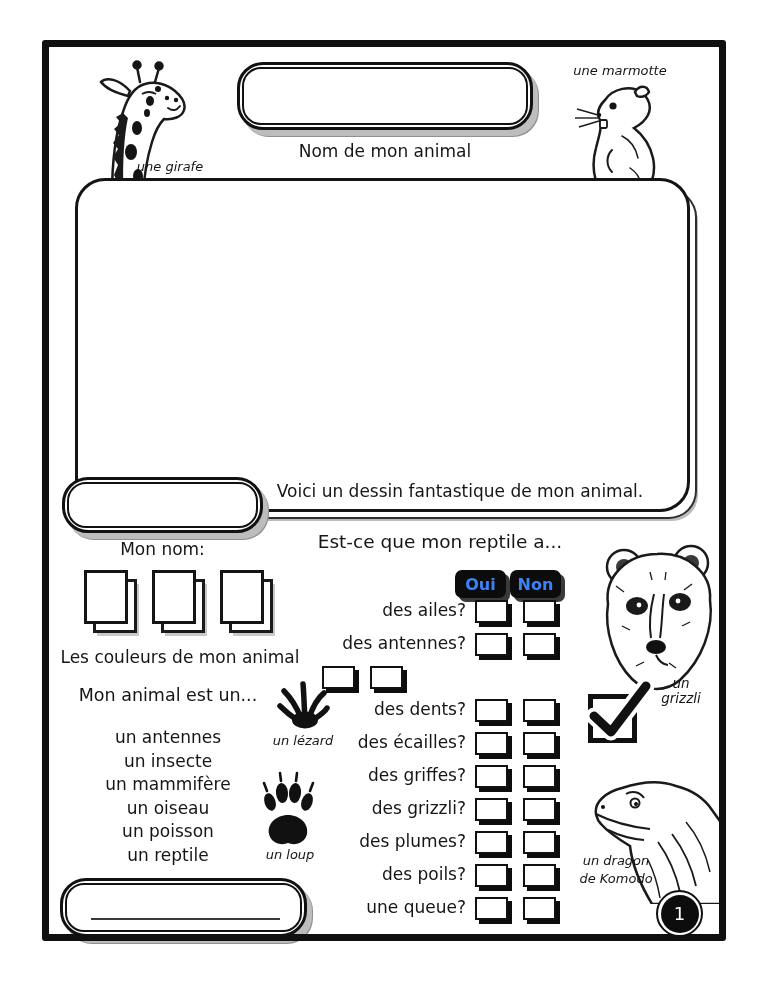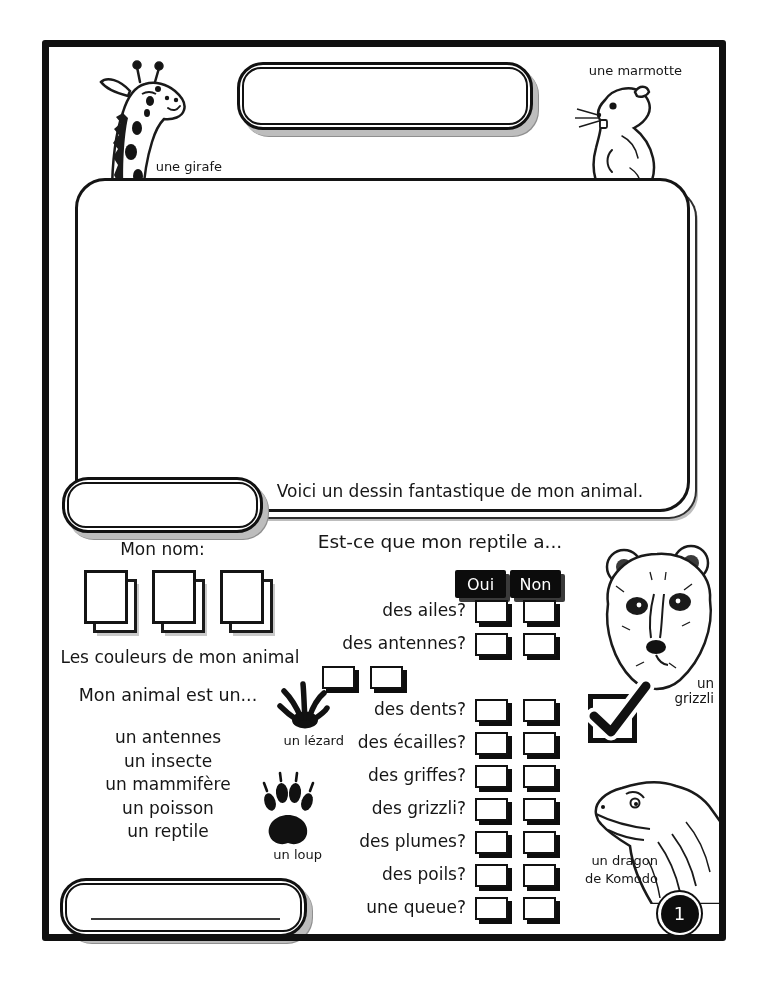--- a/index.html
+++ b/index.html
@@ -19,21 +19,21 @@
   
   .pill {
     background:#fff; border:3px solid #111; border-radius:26px;
     box-shadow:5px 6px 0 #bdbdbd, 6px 7px 0 #8f8f8f;
   }
   .pill::before {
     content:''; position:absolute; inset:2px;
     border:2px solid #111; border-radius:19px;
   }
 
-  .caption { font-size:13px; text-align:right; line-height:15px; }
+  .caption { font-style:italic; font-size:13px; text-align:center; line-height:15px; }
   .label17 { font-size:17px; text-align:center; }
 
   
   .draw-area {
     left:75px; top:178px; width:615px; height:334px; background:#fff;
     border:3px solid #141414; border-radius:30px; z-index:5;
     box-shadow: 9px 9px 0 -4px #ffffff, 9px 9px 0 -2px #2e2e2e, 12px 13px 0 -4px #bdbdbd;
   }
   .draw-caption { left:230px; top:481px; width:460px; font-size:17px; text-align:center; z-index:6; }
 
@@ -43,23 +43,23 @@
     width:44px; height:54px; background:#fff; border:3px solid #141414;
     box-shadow: 9px 9px 0 -3px #ffffff, 9px 9px 0 0 #1a1a1a, 12px 13px 0 -1px #c9c9c9;
   }
 
   
   .options { left:68px; top:726px; width:200px; text-align:center; font-size:17px; line-height:23.6px; z-index:6; }
 
   
   .chk-head { left:300px; top:531px; width:280px; font-size:18.5px; text-align:center; z-index:6; }
   .hdr-btn {
-    width:51px; height:28px; background:#0c0c0c; color:#ffffff;
-    font-weight:normal; font-size:16px; display:flex; align-items:center; justify-content:center;
-    box-shadow:4px 4px 0 #3a3a3a; border-radius:2px; z-index:6;
+    width:51px; height:28px; background:#0c0c0c; color:#3b82f6;
+    font-weight:bold; font-size:16px; display:flex; align-items:center; justify-content:center;
+    box-shadow:4px 4px 0 #3a3a3a; border-radius:7px; z-index:6;
   }
   .chk-list { left:322px; top:600px; width:234px; z-index:6; }
   .chk-row { display:flex; height:33px; }
   .chk-label { flex:1; text-align:right; font-size:17px; padding-right:9px; white-space:nowrap; }
   .cbx {
     width:33px; height:23px; background:#fff; border:2px solid #111;
     box-shadow:4px 4px 0 #0d0d0d; flex:0 0 auto;
   }
   .cbx + .cbx { margin-left:15px; }
 
@@ -125,39 +125,41 @@
       <path d="M26,35 L5,29"></path>
         <path d="M26,38 L3,38"></path>
         <path d="M27,41 L7,47"></path>
     </g>
   </svg>
 
   <div class="abs draw-area"></div>
   <div class="abs draw-caption">Voici un dessin fantastique de mon animal.</div>
 
   <div class="abs pill" style="left:237px; top:62px; width:296px; height:68px; z-index:6;"></div>
+  <div class="abs label17" style="left:237px; top:141px; width:296px;">Nom de mon animal</div>
 
   <div class="abs caption" style="left:118px; top:159px; width:104px; z-index:6;">une girafe</div>
   <div class="abs caption" style="left:558px; top:63px; width:124px;">une marmotte</div>
 
   <div class="abs pill" style="left:62px; top:477px; width:201px; height:56px; z-index:6;"></div>
   <div class="abs label17" style="left:62px; top:539px; width:201px; z-index:6;">Mon nom:</div>
 
   <div class="abs sq-row">
     <div class="color-sq"></div>
     <div class="color-sq"></div>
     <div class="color-sq"></div>
   </div>
   <div class="abs label17" style="left:60px; top:647px; width:240px; z-index:6;">Les couleurs de mon animal</div>
 
   <div class="abs label17" style="left:68px; top:685px; width:200px; font-size:17.5px; z-index:6;">Mon animal est un...</div>
   <div class="abs options">
     <div>un antennes</div>
     <div>un insecte</div>
     <div>un mammifère</div>
+    <div>un oiseau</div>
     <div>un poisson</div>
     <div>un reptile</div>
   </div>
 
   <svg class="abs" style="left:276px; top:678px; width:54px; height:52px; z-index:6;" viewBox="0 0 54 52">
     <ellipse cx="29" cy="42" rx="13" ry="8.5" fill="#111"></ellipse>
     <g stroke="#111" stroke-width="5.5" stroke-linecap="round" fill="none">
       <path d="M29,40 C28,28 28,16 27,6"></path>
       <path d="M25,40 C21,30 15,20 8,13"></path>
       <path d="M33,40 C37,28 43,19 48,15"></path>

